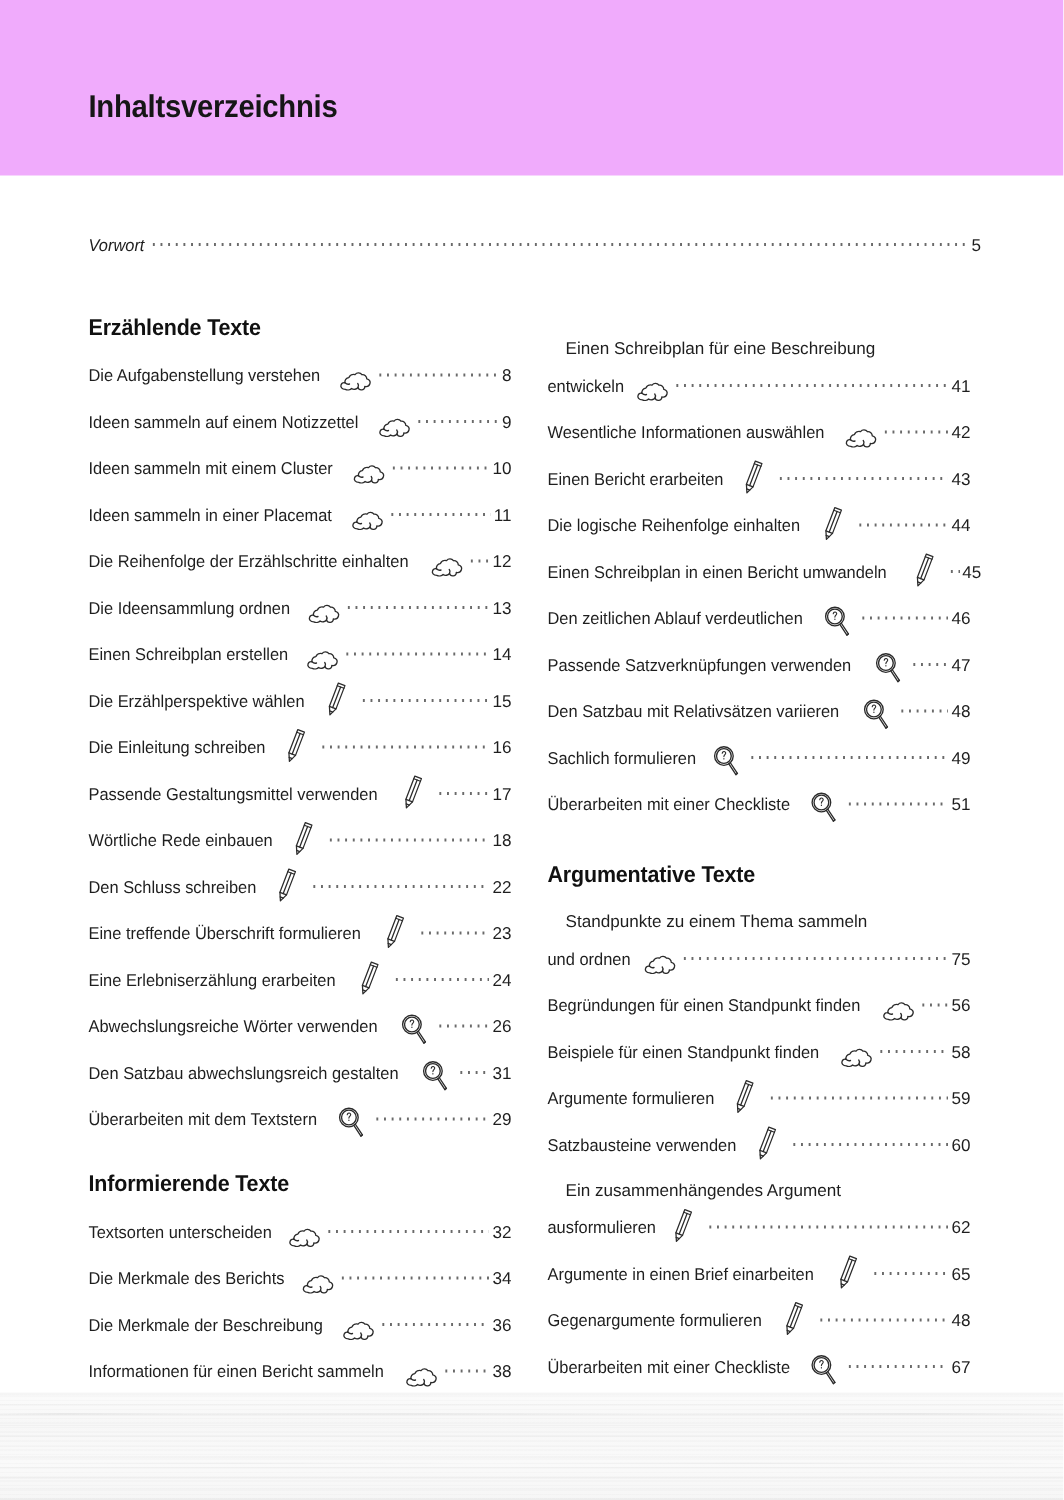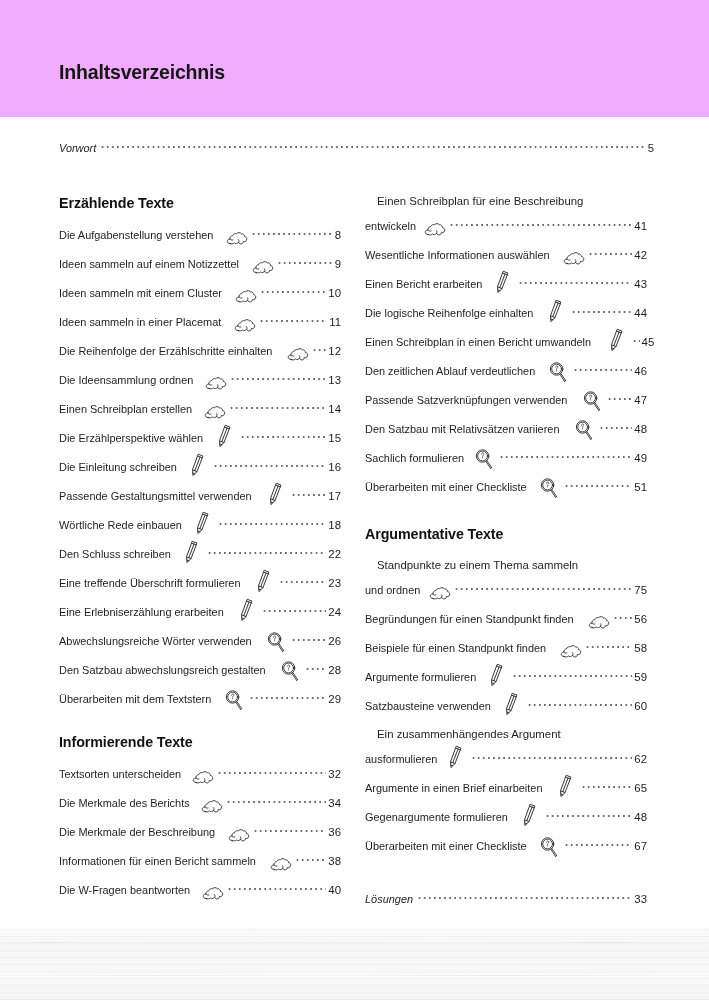--- a/index.html
+++ b/index.html
@@ -101,20 +101,21 @@
   
   .toc-entry {
     display: flex;
     align-items: flex-end;
     width: 100%;
     font-size: 11.4px;
     line-height: 14px;
     color: #1e1e1e;
     margin-bottom: 14px;
     white-space: nowrap;
+    margin-top: 16px;
   }
   .toc-entry.two-line {
     display: block;
     white-space: normal;
   }
   .toc-entry.two-line .line1 {
     display: block;
     margin-bottom: 10px;
     padding-left: 12px;
   }
@@ -431,21 +432,21 @@
               <circle cx="8.6" cy="8.0" r="6.2"></circle>
               <circle cx="8.6" cy="8.0" r="4.9"></circle>
               <path d="M12.9 12.5 L17.6 19.6"></path>
               <path d="M11.9 13.3 L16.6 20.4"></path>
               <path d="M17.6 19.6 L16.6 20.4"></path>
               <path d="M7.5 6.2 C7.6 5.2 8.5 4.8 9.2 5.1 C9.9 5.4 10.0 6.3 9.4 6.9 C8.9 7.4 8.6 7.7 8.6 8.4" stroke-width="0.75"></path>
               <path d="M8.6 9.7 L8.6 10.0" stroke-width="0.75"></path>
             </svg>
           </span>
           <span class="entry-dots"></span>
-          <span class="entry-page">28</span>
+          <span class="entry-page">31</span>
         </div>
         <div class="toc-entry">
           <span class="entry-label">Überarbeiten mit dem Textstern</span>
           <span class="entry-icon">
             <svg width="20" height="22" viewBox="0 0 20 22" fill="none" stroke="#2b2b2b" stroke-width="0.9" stroke-linecap="round" stroke-linejoin="round">
               <circle cx="8.6" cy="8.0" r="6.2"></circle>
               <circle cx="8.6" cy="8.0" r="4.9"></circle>
               <path d="M12.9 12.5 L17.6 19.6"></path>
               <path d="M11.9 13.3 L16.6 20.4"></path>
               <path d="M17.6 19.6 L16.6 20.4"></path>

